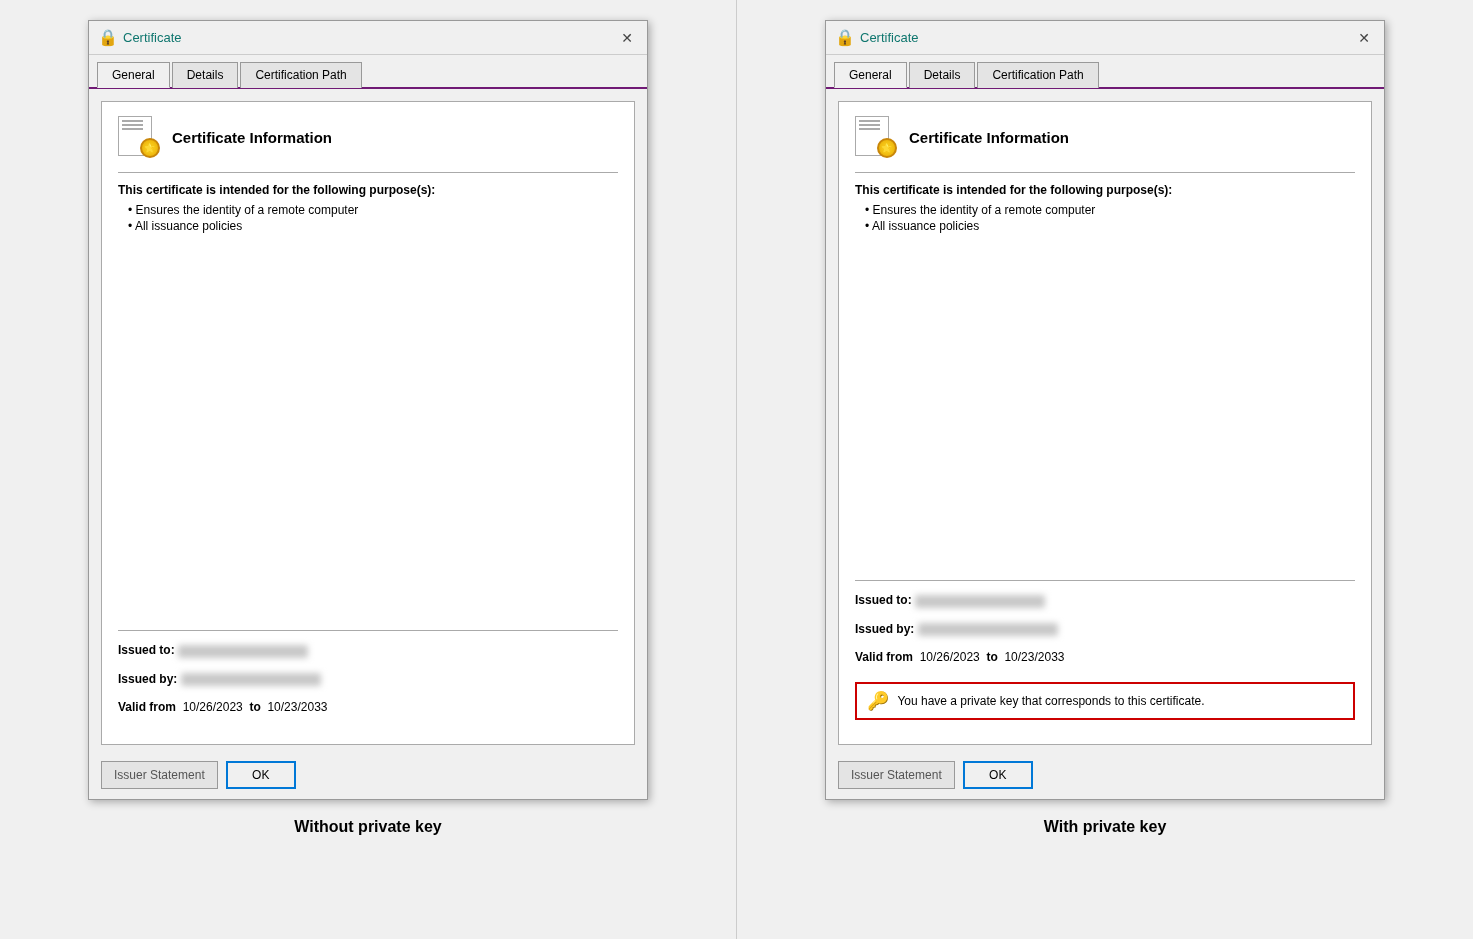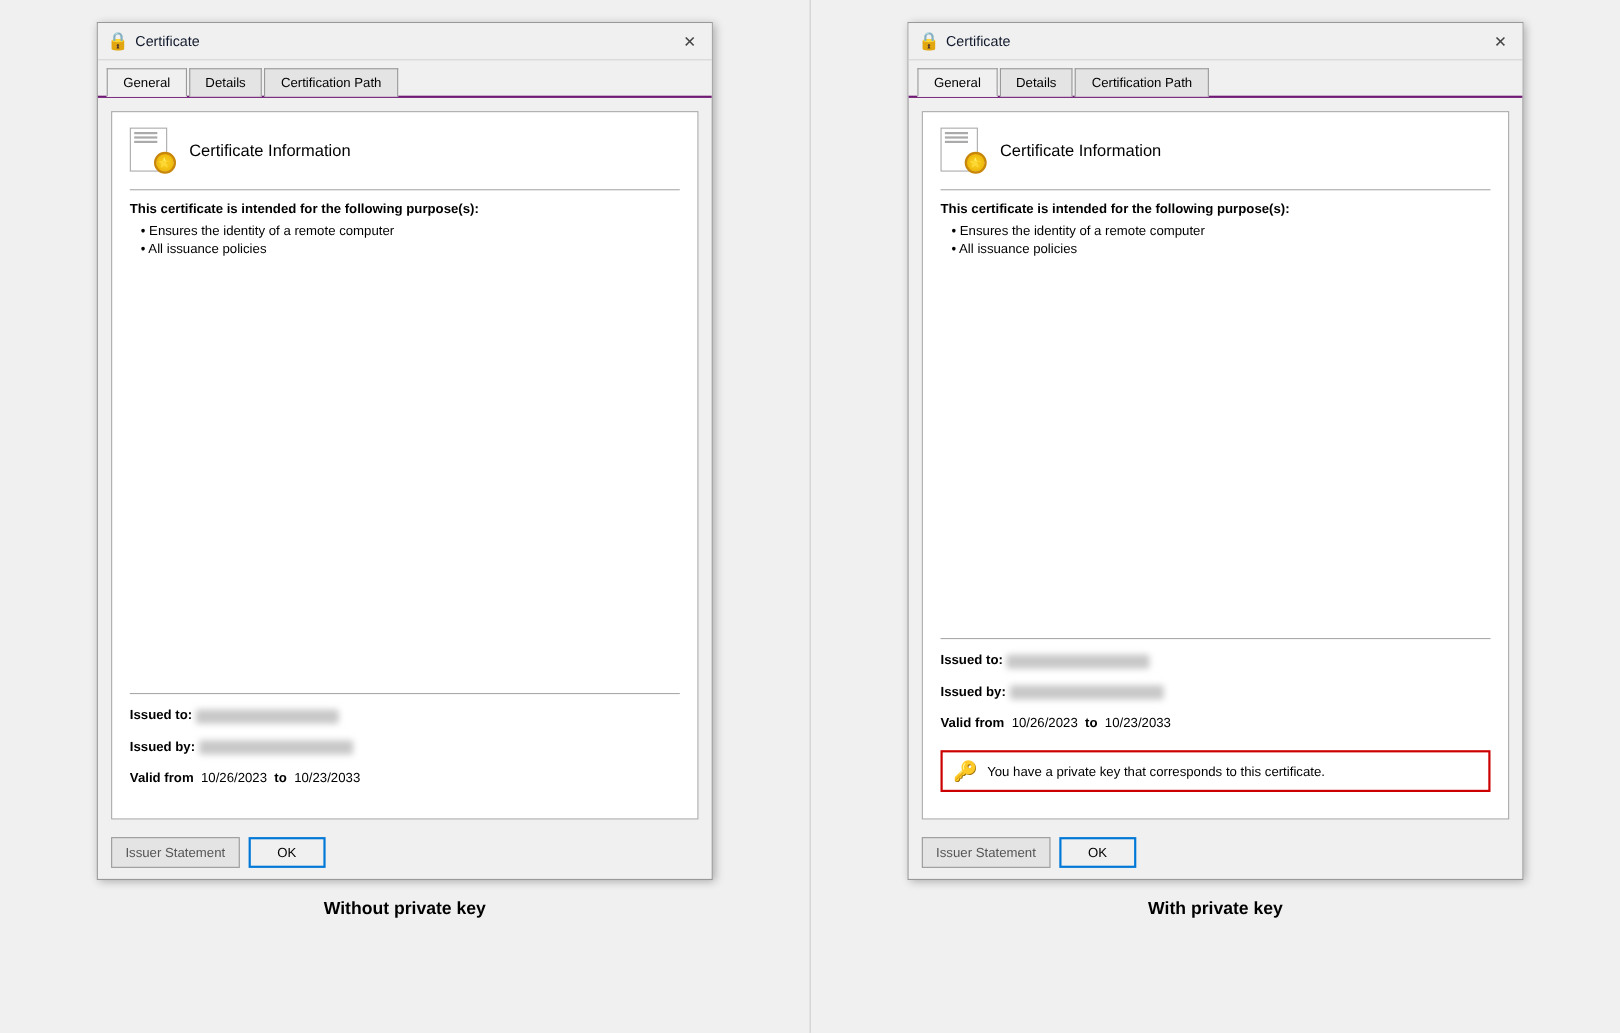--- a/index.html
+++ b/index.html
@@ -68,21 +68,21 @@
       height: 18px;
       display: flex;
       align-items: center;
       justify-content: center;
       font-size: 16px;
     }
 
     .title-text {
       font-size: 13px;
       font-weight: normal;
-      color: #0f172a;
+      color: #0f766e;
       text-align: center;
     }
 
     .close-btn {
       width: 24px;
       height: 24px;
       background: none;
       border: none;
       cursor: pointer;
       font-size: 14px;
@@ -181,21 +181,21 @@
       bottom: 0;
       right: 0;
       display: flex;
       align-items: center;
       justify-content: center;
       font-size: 9px;
     }
 
     .cert-info-title {
       font-size: 15px;
-      font-weight: normal;
+      font-weight: bold;
       color: #000;
     }
 
     .cert-divider {
       border: none;
       border-top: 1px solid #aaa;
       margin: 6px 0 10px 0;
     }
 
     .cert-purpose-heading {

